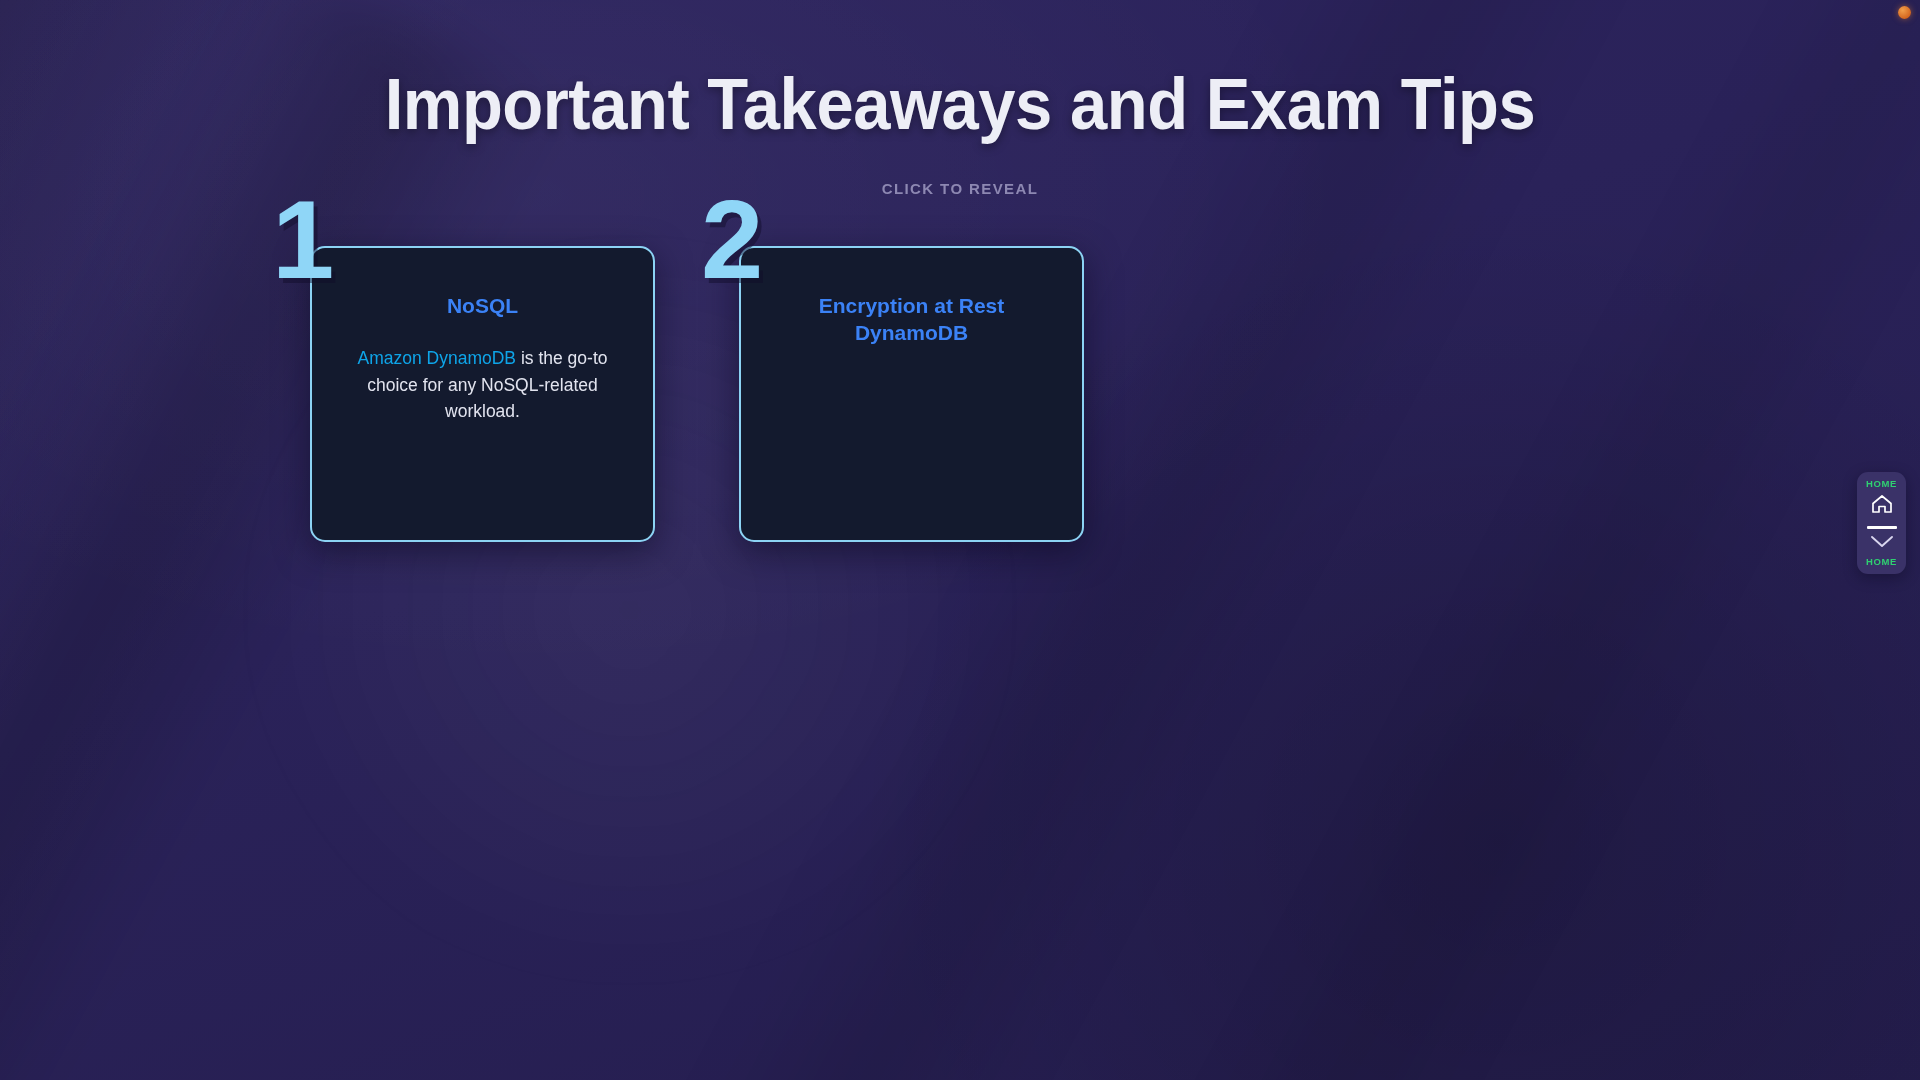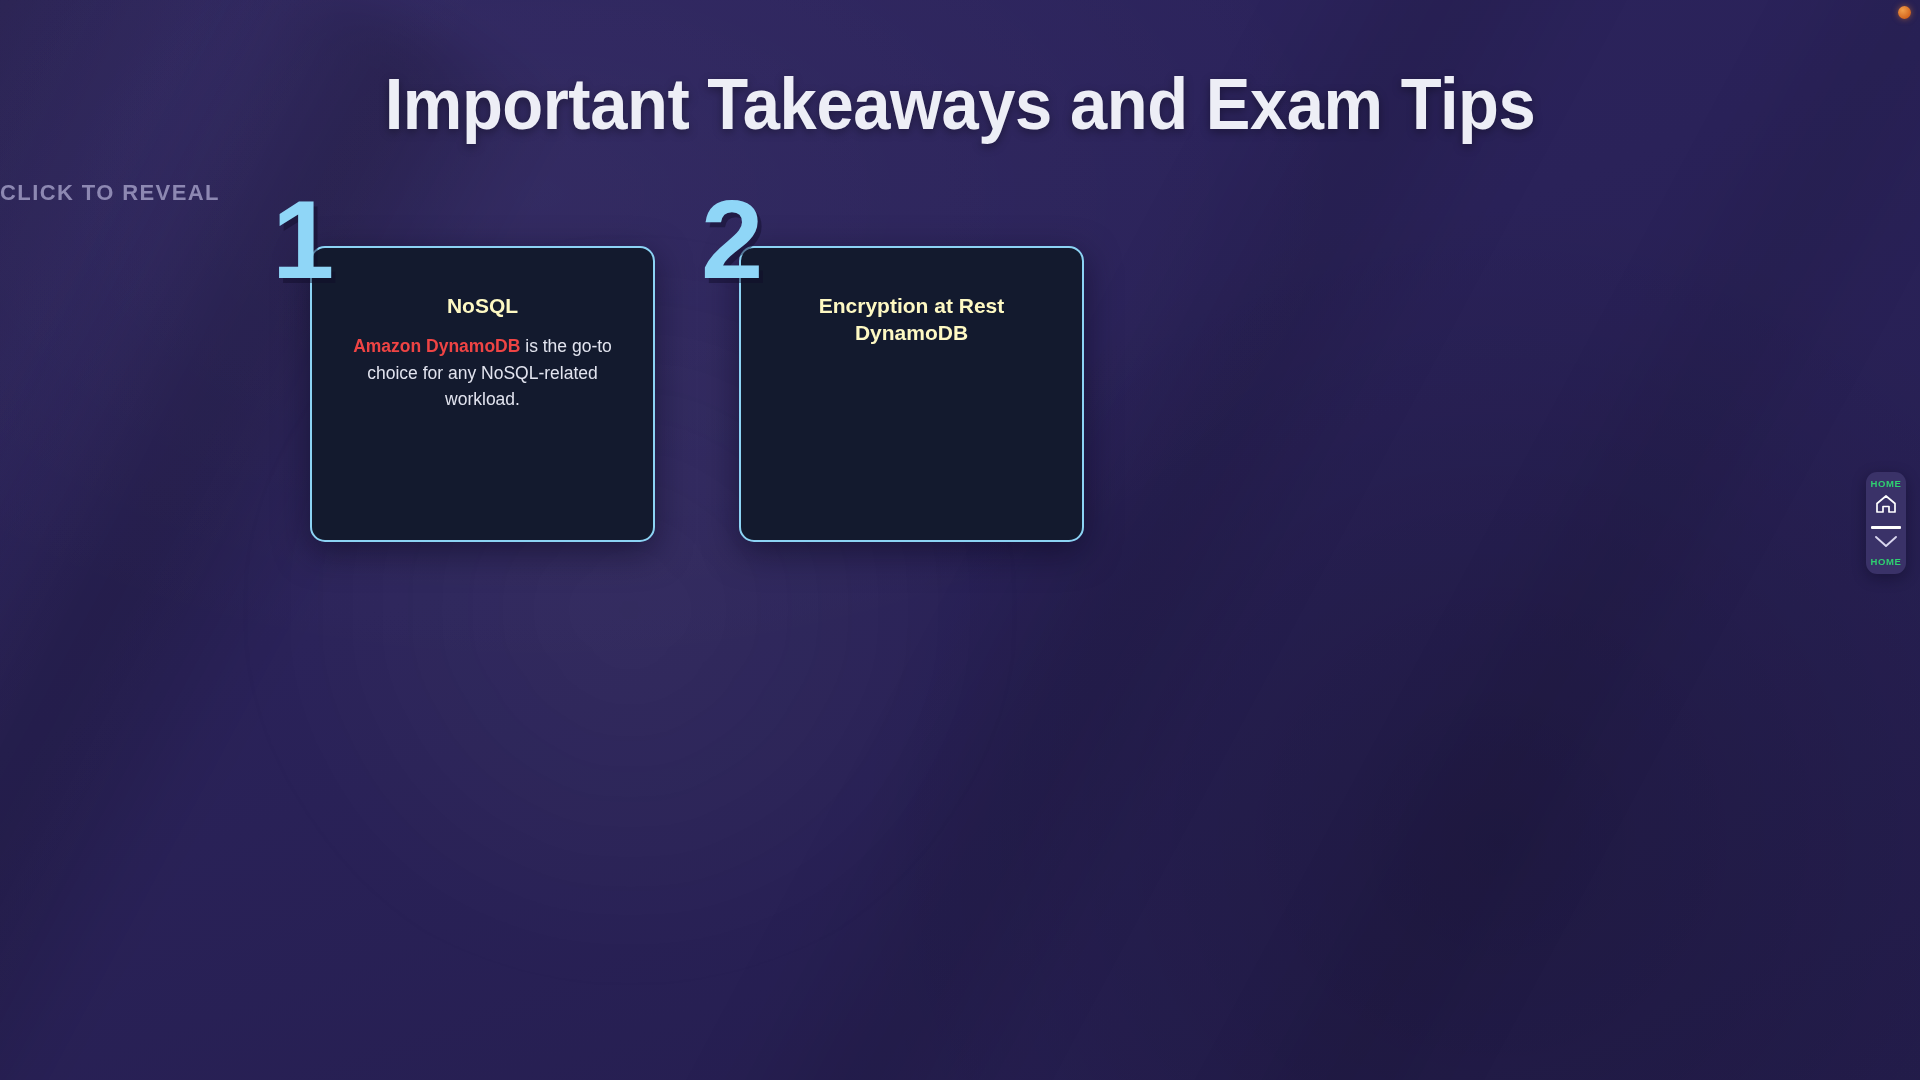--- a/index.html
+++ b/index.html
@@ -64,23 +64,23 @@
     font-size:72px;
     font-weight:bold;
     letter-spacing:-0.5px;
     line-height:1.06;
     text-shadow:0 3px 10px rgba(0,0,0,0.35);
     transform:scaleX(0.93);
   }
   .page-subtitle {
     position:absolute;
     top:180px; left:0; right:0;
-    text-align:left;
+    text-align:center;
     color:#8d88b2;
-    font-size:22px;
+    font-size:15px;
     font-weight:bold;
     letter-spacing:1.4px;
   }
 
   
   .cards-area {
     position:absolute;
     top:246px;
     left:310px;
     display:flex;
@@ -108,41 +108,41 @@
     position:relative;
     z-index:2;
     background:#131a2e;
     border:2px solid #8cd3f4;
     border-radius:15px;
     padding:44px 26px 26px;
     min-height:296px;
     box-shadow:0 10px 34px rgba(8,6,26,0.5);
   }
   .card-heading {
-    color:#fef9c3;
+    color:#3b82f6;
     font-size:21px;
     font-weight:bold;
     text-align:center;
     line-height:1.3;
-    margin-bottom:14px;
+    margin-bottom:26px;
   }
   .card-body {
     color:#e2e4ef;
     font-size:17.5px;
     line-height:1.52;
     text-align:center;
   }
-  .card-body b { color:#ef4444; font-weight:bold; }
+  .card-body b { color:#0ea5e9; font-weight:normal; }
 
   
   .nav-widget {
     position:absolute;
     right:14px;
     top:472px;
-    width:40px;
+    width:49px;
     background:#3a3268;
     border-radius:11px;
     padding:7px 0 8px;
     display:flex;
     flex-direction:column;
     align-items:center;
     box-shadow:0 4px 14px rgba(10,8,30,0.4);
   }
   .nav-label {
     color:#2fd071;

